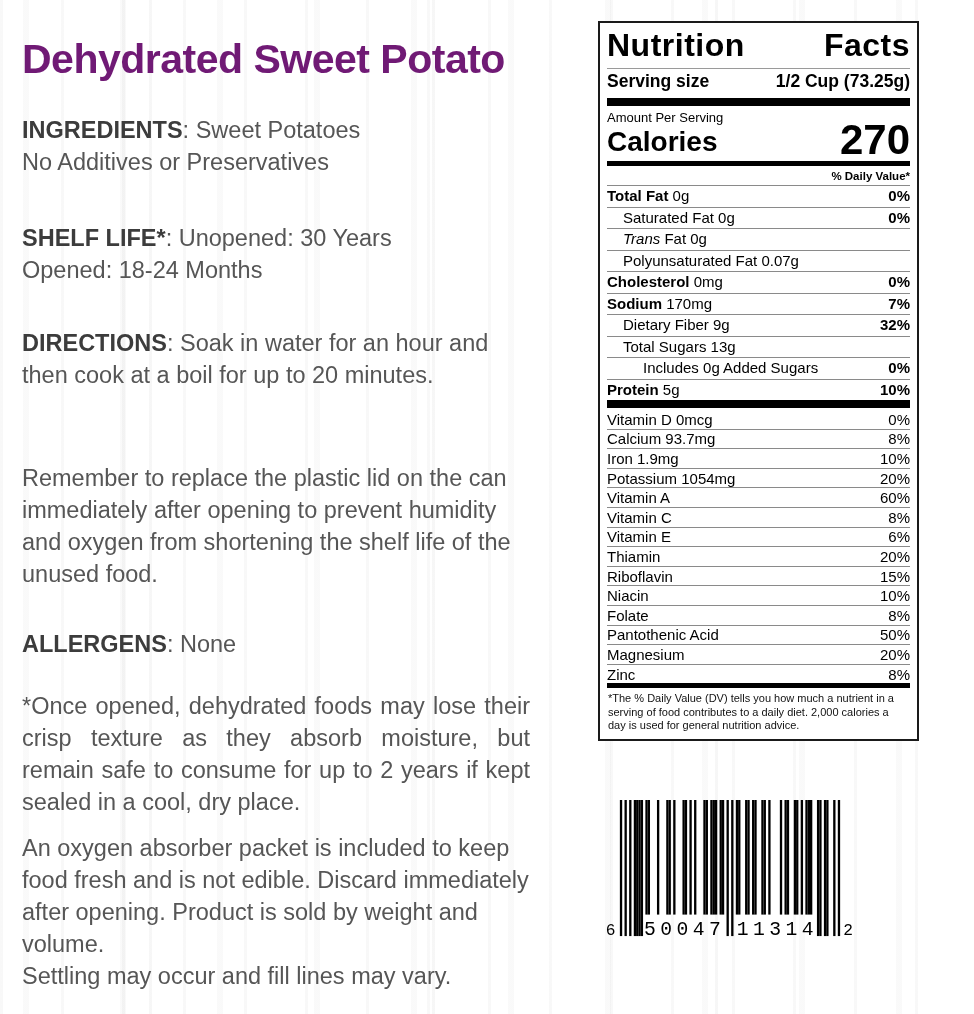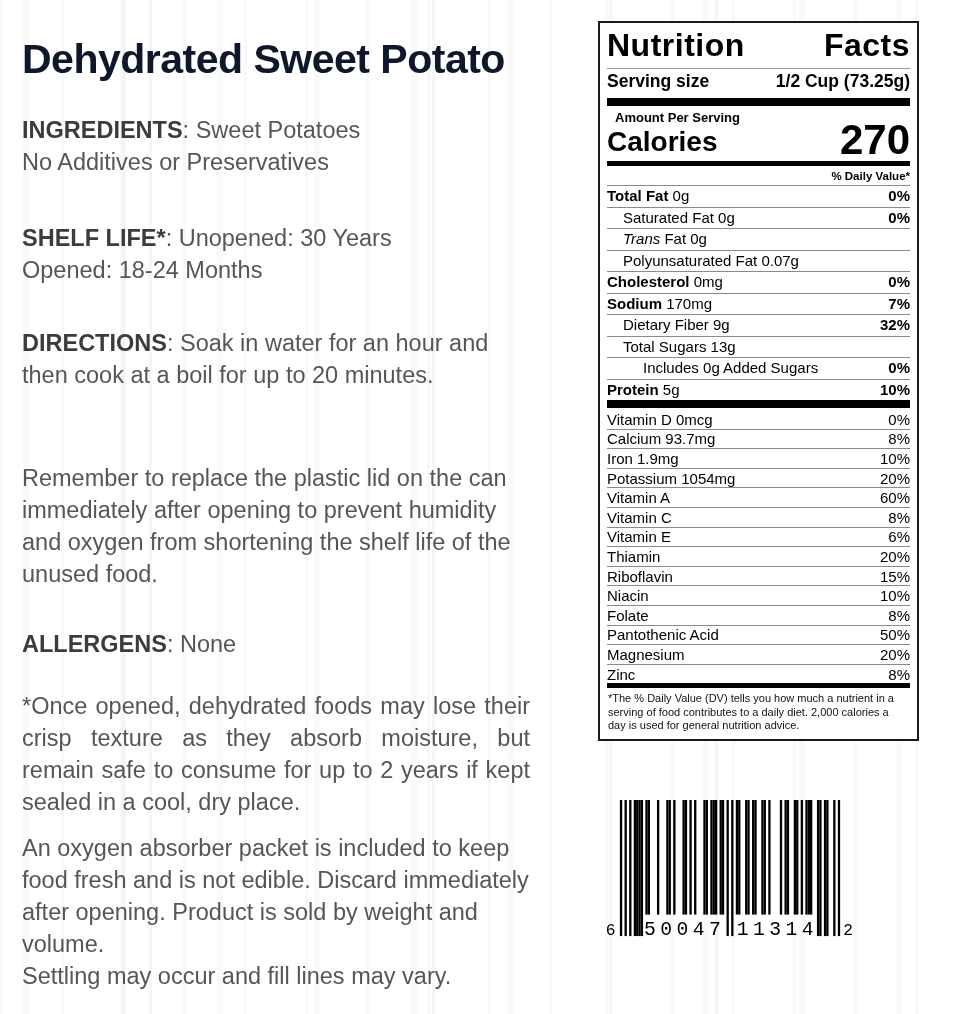--- a/index.html
+++ b/index.html
@@ -14,21 +14,21 @@
     background:
       repeating-linear-gradient(90deg, rgba(60,60,60,0.035) 0 3px, rgba(0,0,0,0) 3px 61px),
       repeating-linear-gradient(90deg, rgba(0,0,0,0) 0 23px, rgba(80,80,80,0.03) 23px 29px, rgba(0,0,0,0) 29px 97px),
       repeating-linear-gradient(90deg, rgba(0,0,0,0) 0 149px, rgba(90,90,90,0.05) 149px 152px, rgba(0,0,0,0) 152px 283px);
   }
 
   
   .left-col{position:absolute;left:22px;top:0;width:508px;}
   .title{
     position:absolute;left:0;top:36px;width:508px;margin:0;
-    font-size:41px;font-weight:900;letter-spacing:-0.5px;color:#0f172a;
+    font-size:41px;font-weight:900;letter-spacing:-0.5px;color:#701a75;
     white-space:nowrap;
   }
   .para{
     position:absolute;left:0;margin:0;width:508px;
     font-size:23.5px;line-height:32px;color:#565656;
   }
   .para .h{font-weight:700;color:#3c3c3c;}
   .para .b{white-space:pre-line;}
   .p1{top:114px;}
   .p2{top:222px;}
@@ -45,21 +45,21 @@
   }
   .nf-title{
     display:flex;justify-content:space-between;align-items:flex-end;
     font-size:32px;font-weight:900;letter-spacing:0.5px;
     border-bottom:1px solid #9a9a9a;padding:1px 0 4px 0;
   }
   .nf-servings{font-size:17px;padding:5px 0 1px 0;}
   .nf-ss{display:flex;justify-content:space-between;font-size:17.5px;font-weight:700;padding:2px 0 6px 0;}
   .nf-bar8{height:8px;background:#000;margin:0 0 2px 0;}
   .nf-bar5{height:5px;background:#000;}
-  .nf-aps{font-size:13px;font-weight:700;padding-top:2px;margin-left:8px;}
+  .nf-aps{font-size:13px;font-weight:400;padding-top:2px;}
   .nf-cal{display:flex;justify-content:space-between;align-items:flex-end;margin:-2px 0 4px 0;}
   .nf-cal .cal-l{font-size:28px;font-weight:900;line-height:30px;}
   .nf-cal .cal-v{font-size:42px;font-weight:900;line-height:34px;}
   .nf-dvh{font-size:11.5px;font-weight:700;text-align:right;padding:4px 0 3px 0;border-bottom:1px solid #8a8a8a;}
   .nf-row{
     display:flex;justify-content:space-between;align-items:baseline;
     font-size:15px;line-height:16.5px;padding:2px 0;border-bottom:1px solid #8a8a8a;
   }
   .nf-row:last-child{border-bottom:none;gap:43px;}
   .nf-row.ind1{padding-left:16px;}

